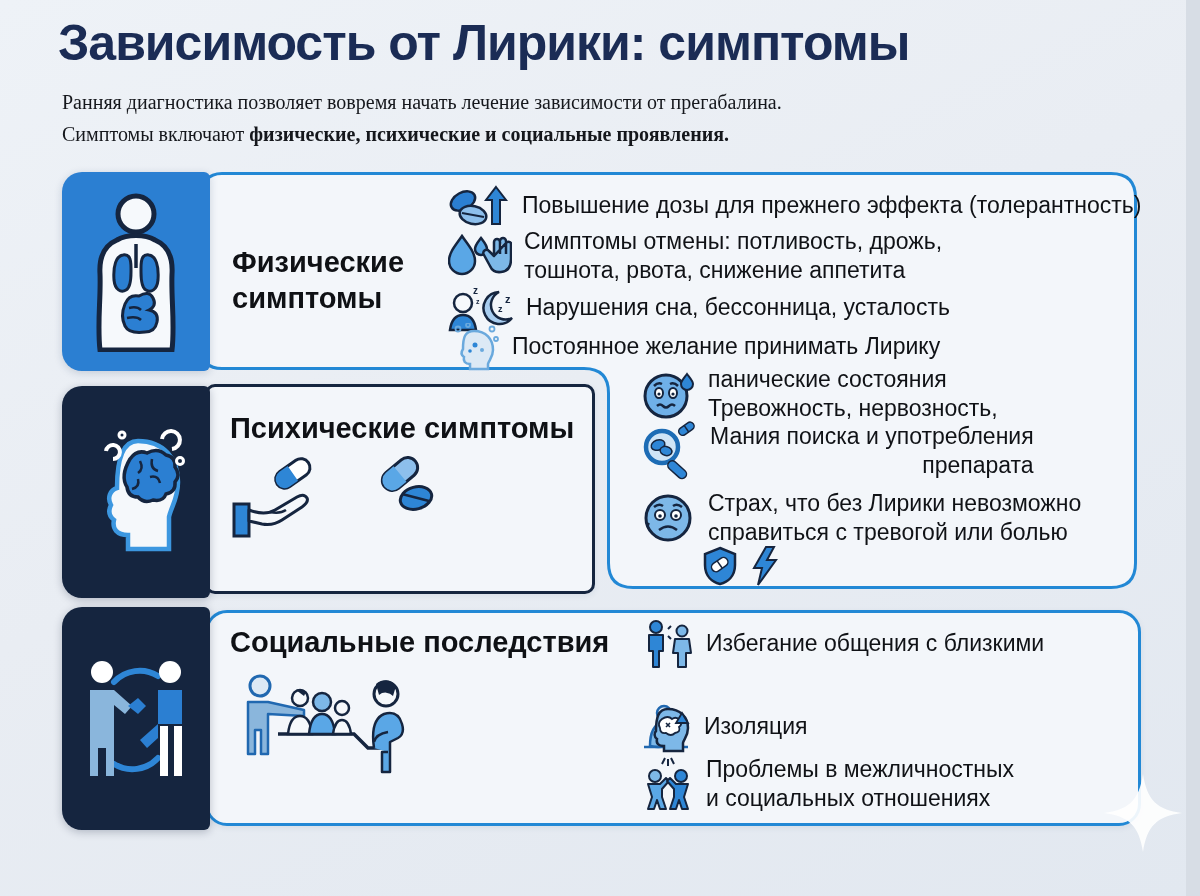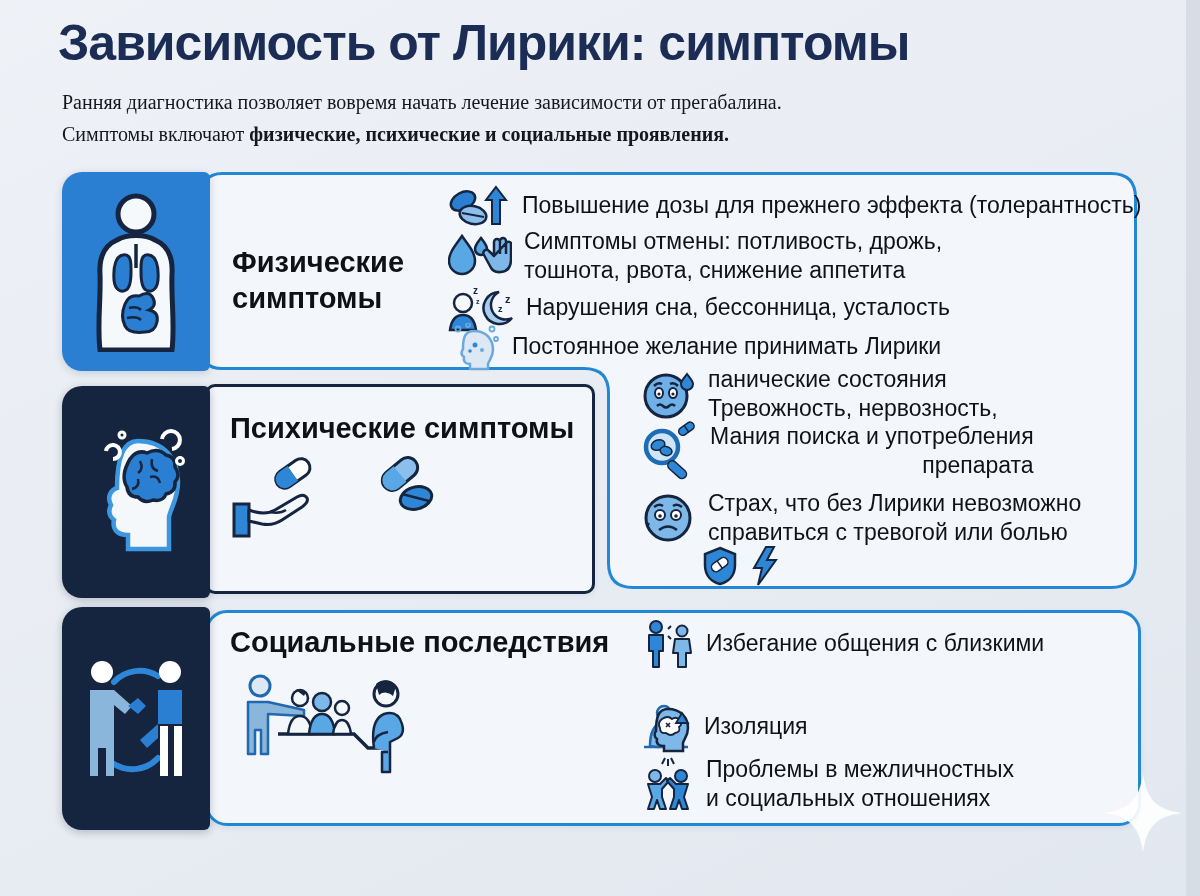--- a/index.html
+++ b/index.html
@@ -127,21 +127,21 @@
         <circle cx="27" cy="22" r="2.5" fill="#2e86d6"></circle>
           <circle cx="34" cy="27" r="2" fill="#6aa9dd"></circle>
         <circle cx="22" cy="28" r="1.8" fill="#2e86d6"></circle>
         <circle cx="10" cy="6" r="2.5" fill="none" stroke="#6aa9dd" stroke-width="1.8"></circle>
         <circle cx="20" cy="2" r="2" fill="none" stroke="#6aa9dd" stroke-width="1.8"></circle>
         <circle cx="44" cy="6" r="2.5" fill="none" stroke="#6aa9dd" stroke-width="1.8"></circle>
         <circle cx="48" cy="16" r="2" fill="none" stroke="#6aa9dd" stroke-width="1.8"></circle>
       </svg>
     </span>
     <div class="itxt">
-      <div>Постоянное желание принимать Лирики</div>
+      <div>Постоянное желание принимать Лирику</div>
     </div>
   </div>
 
   <div class="abs panel panel-navy" style="left:205px;top:384px;width:384px;height:204px;"></div>
   <div class="abs sq sq-navy" style="left:62px;top:386px;height:212px;border-radius:20px 6px 6px 20px;">
     <svg width="116" height="130" viewBox="0 0 116 130">
       <path d="M60,14 C86,14 100,32 100,55 C100,72 93,80 91,90 L91,122 L50,122 L50,108 C39,108 34,102 36,93 C31,89 30,84 33,78 C29,71 32,63 39,61 C39,34 44,14 60,14 Z" fill="#f5f8fb" stroke="#3c97e0" stroke-width="4.5"></path>
       <path d="M52,32 q7,-10 17,-6 q11,-6 19,2 q10,2 9,12 q6,8 0,15 q1,10 -9,12 q-3,8 -13,6 q-9,4 -15,-3 q-10,0 -11,-10 q-7,-11 3,-28 z" fill="#2b7fd2" stroke="#15253f" stroke-width="3.5"></path>
       <path d="M62,34 q4,8 -2,12 m14,-14 q-2,10 6,12 m-8,6 q8,-2 10,6 m-22,-4 q2,8 -6,10" stroke="#15253f" stroke-width="2.5" fill="none"></path>
       <path d="M28,24 a7,7 0 1 1 7,8" fill="none" stroke="#fff" stroke-width="4"></path>

